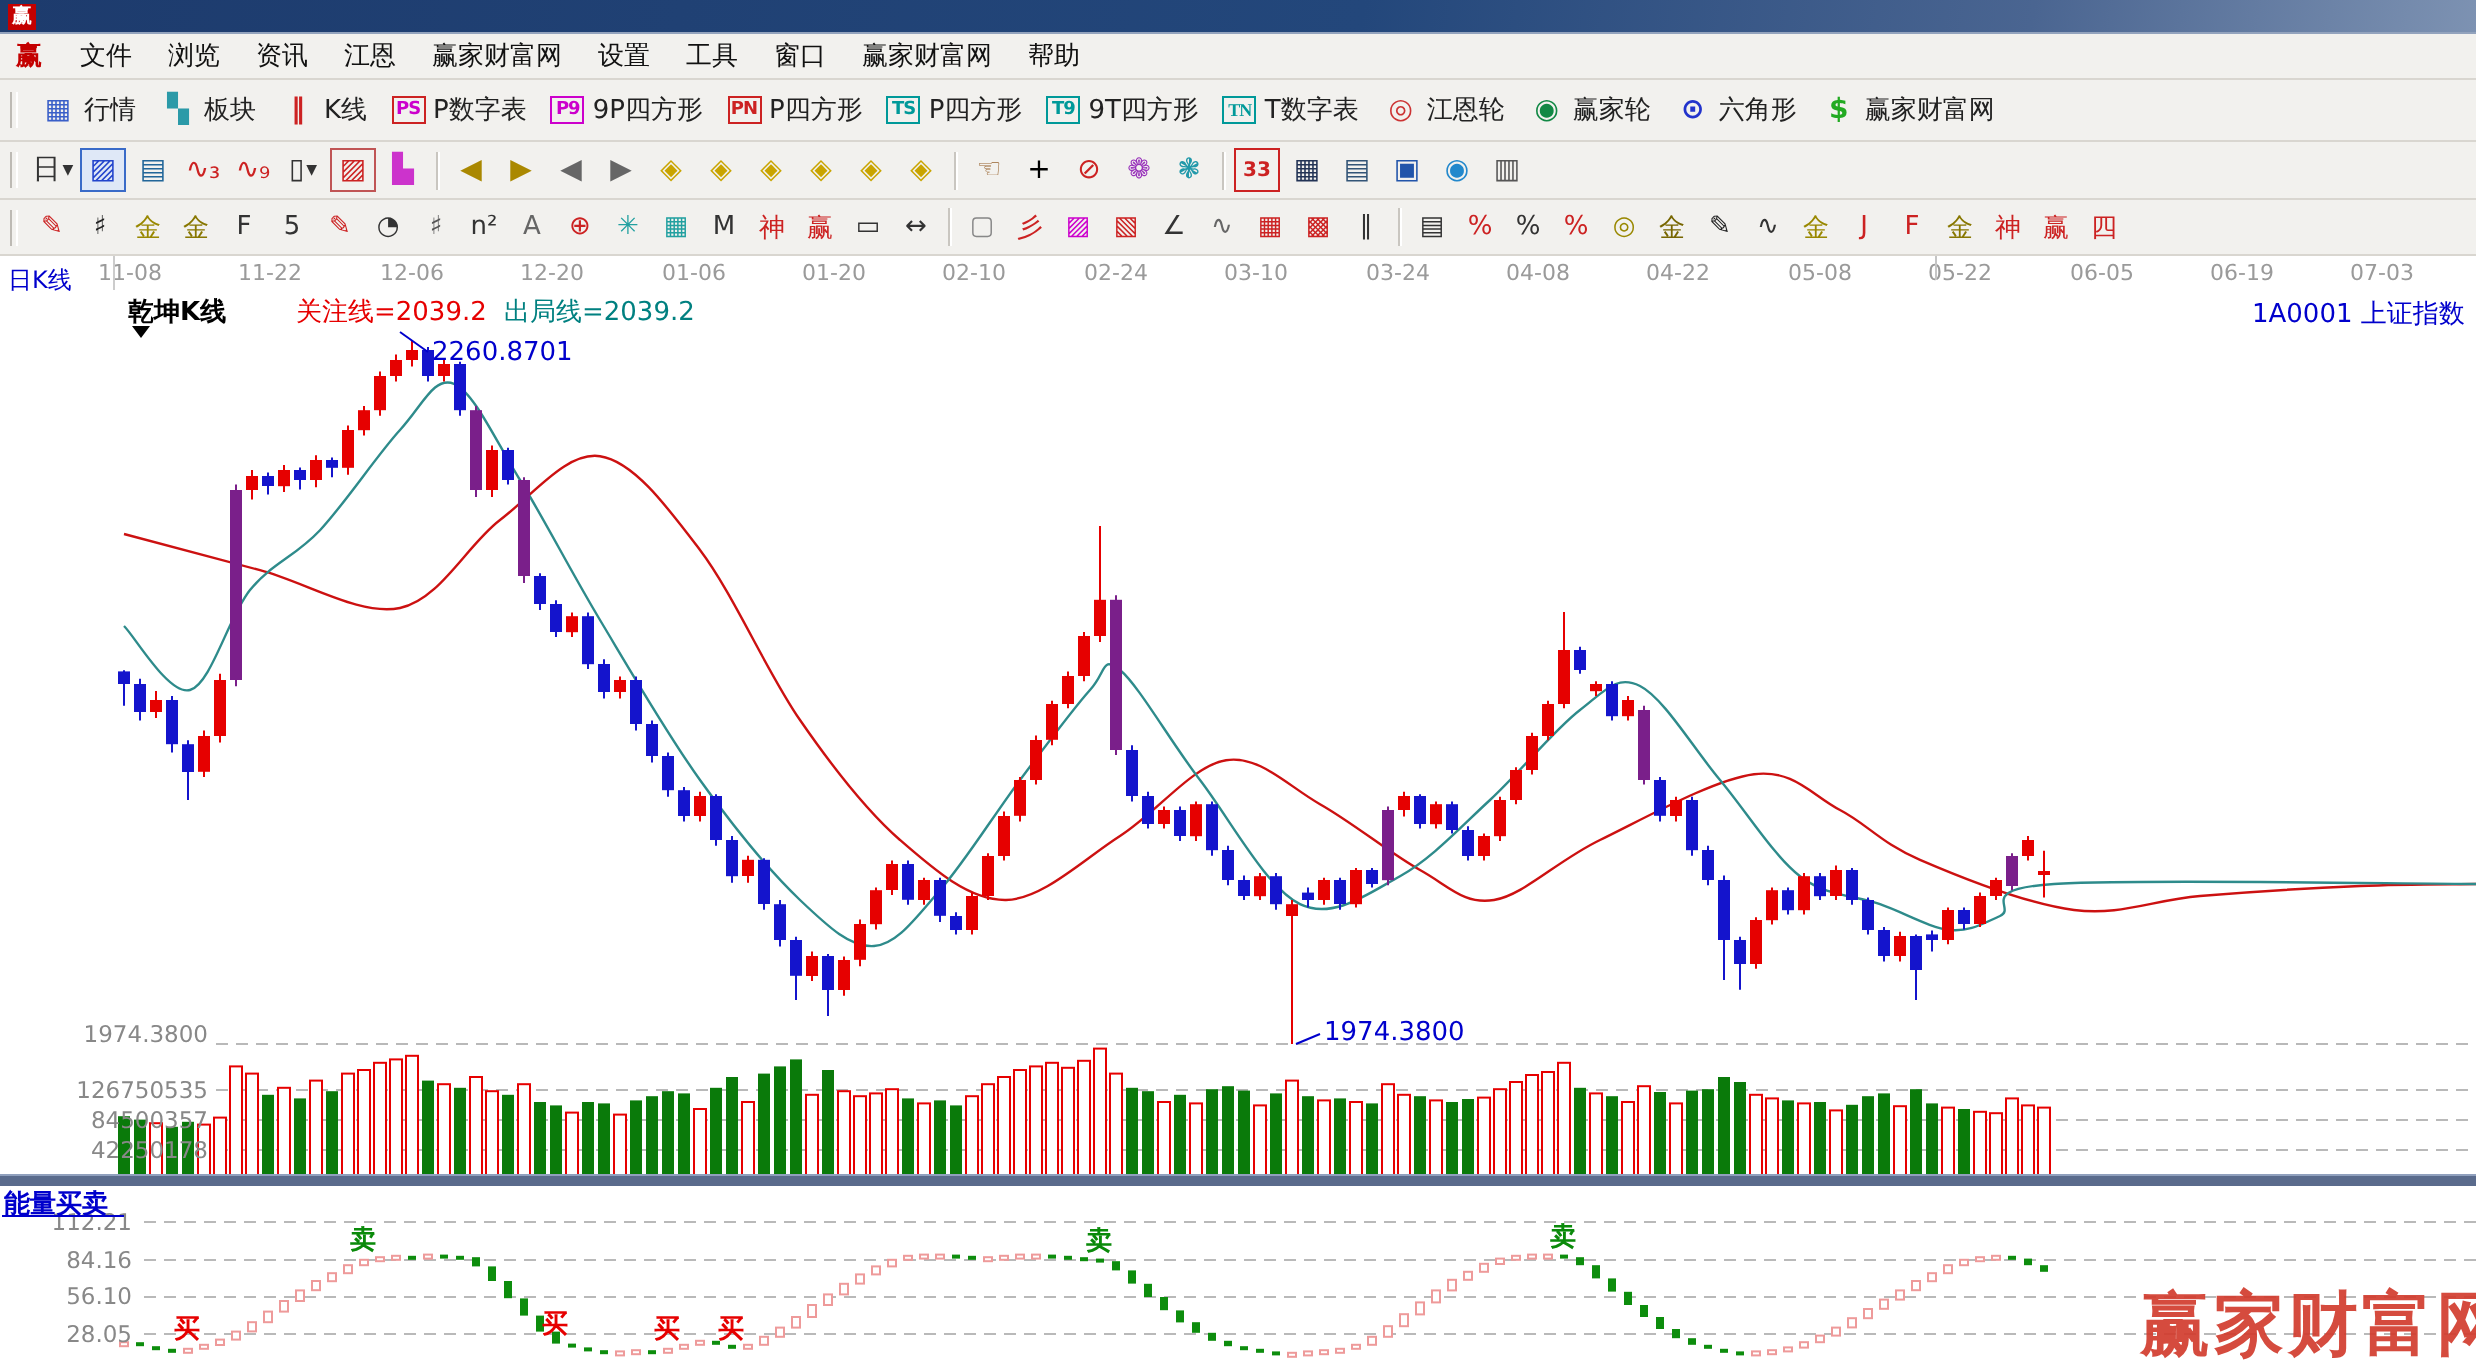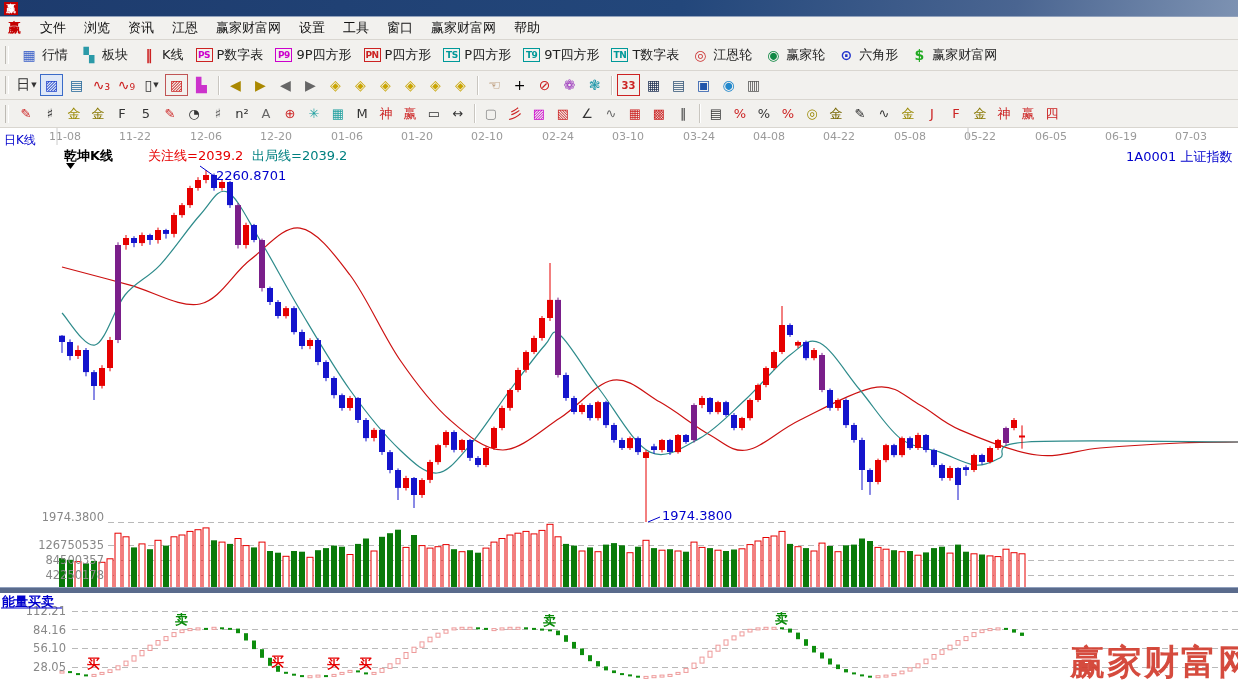--- a/index.html
+++ b/index.html
@@ -78,21 +78,21 @@
       </span>
       <span class="tb1-item">
         <span class="tb-ico box" style="color: rgb(0, 153, 153); border-color: rgb(0, 153, 153);">TS</span>
         <span>P四方形</span>
       </span>
       <span class="tb1-item">
         <span class="tb-ico box" style="color: rgb(0, 153, 153); border-color: rgb(0, 153, 153);">T9</span>
         <span>9T四方形</span>
       </span>
       <span class="tb1-item">
-        <span class="tb-ico box" style="color: rgb(0, 153, 153); border-color: rgb(0, 153, 153);">TN</span>
+        <span class="tb-ico box" style="color: rgb(0, 153, 153); border-color: rgb(0, 153, 153); font-family: Liberation Serif, serif;">TN</span>
         <span>T数字表</span>
       </span>
       <span class="tb1-item">
         <span class="tb-ico" style="color: rgb(204, 51, 51);">◎</span>
         <span>江恩轮</span>
       </span>
       <span class="tb1-item">
         <span class="tb-ico" style="color: rgb(17, 136, 68);">◉</span>
         <span>赢家轮</span>
       </span>

